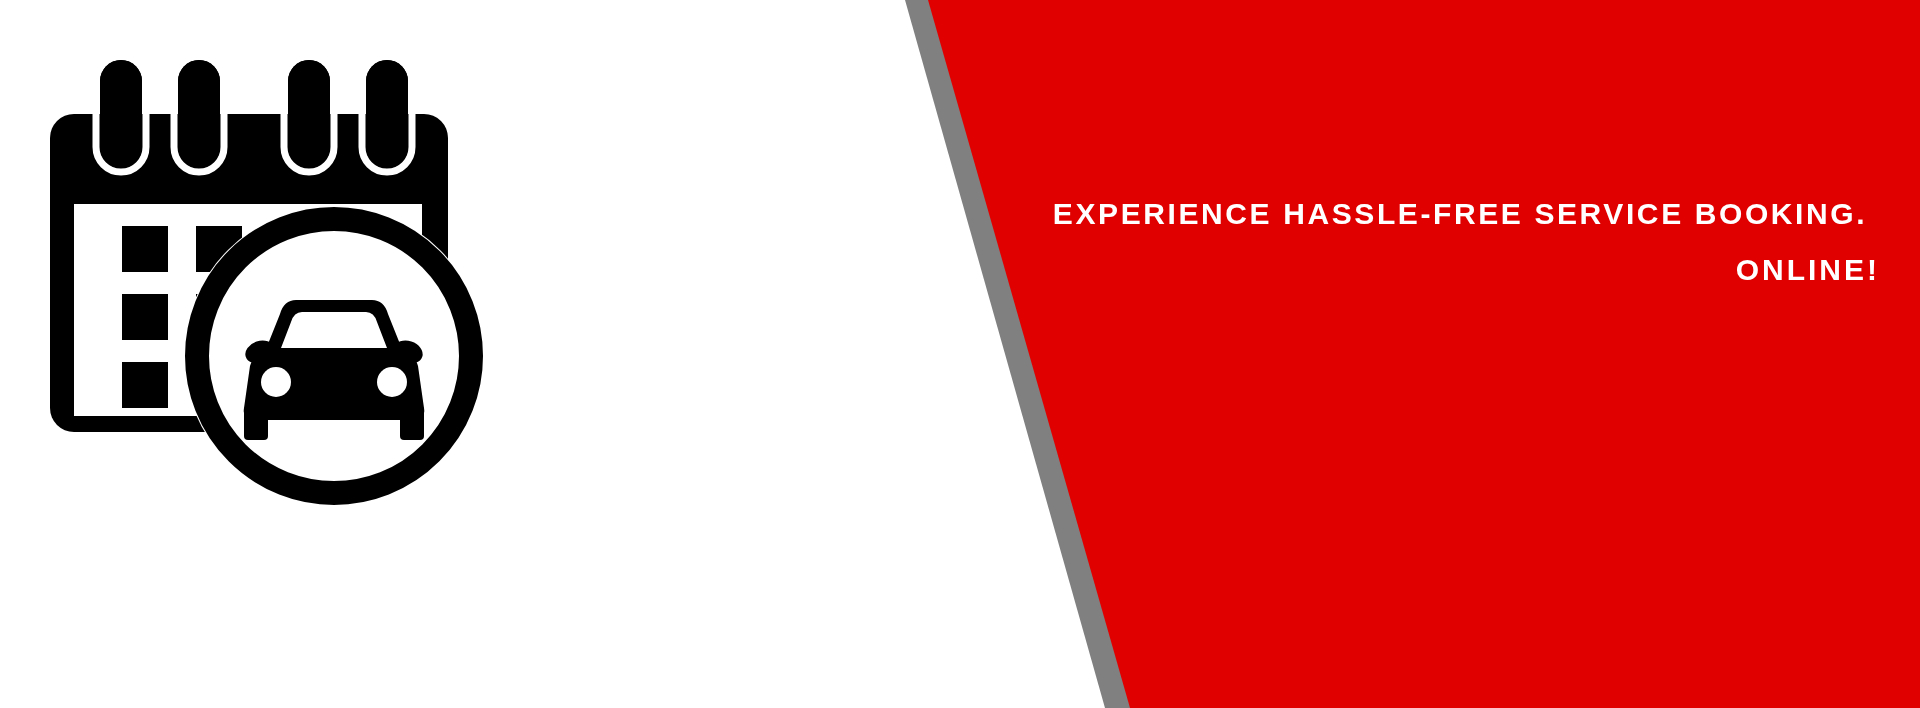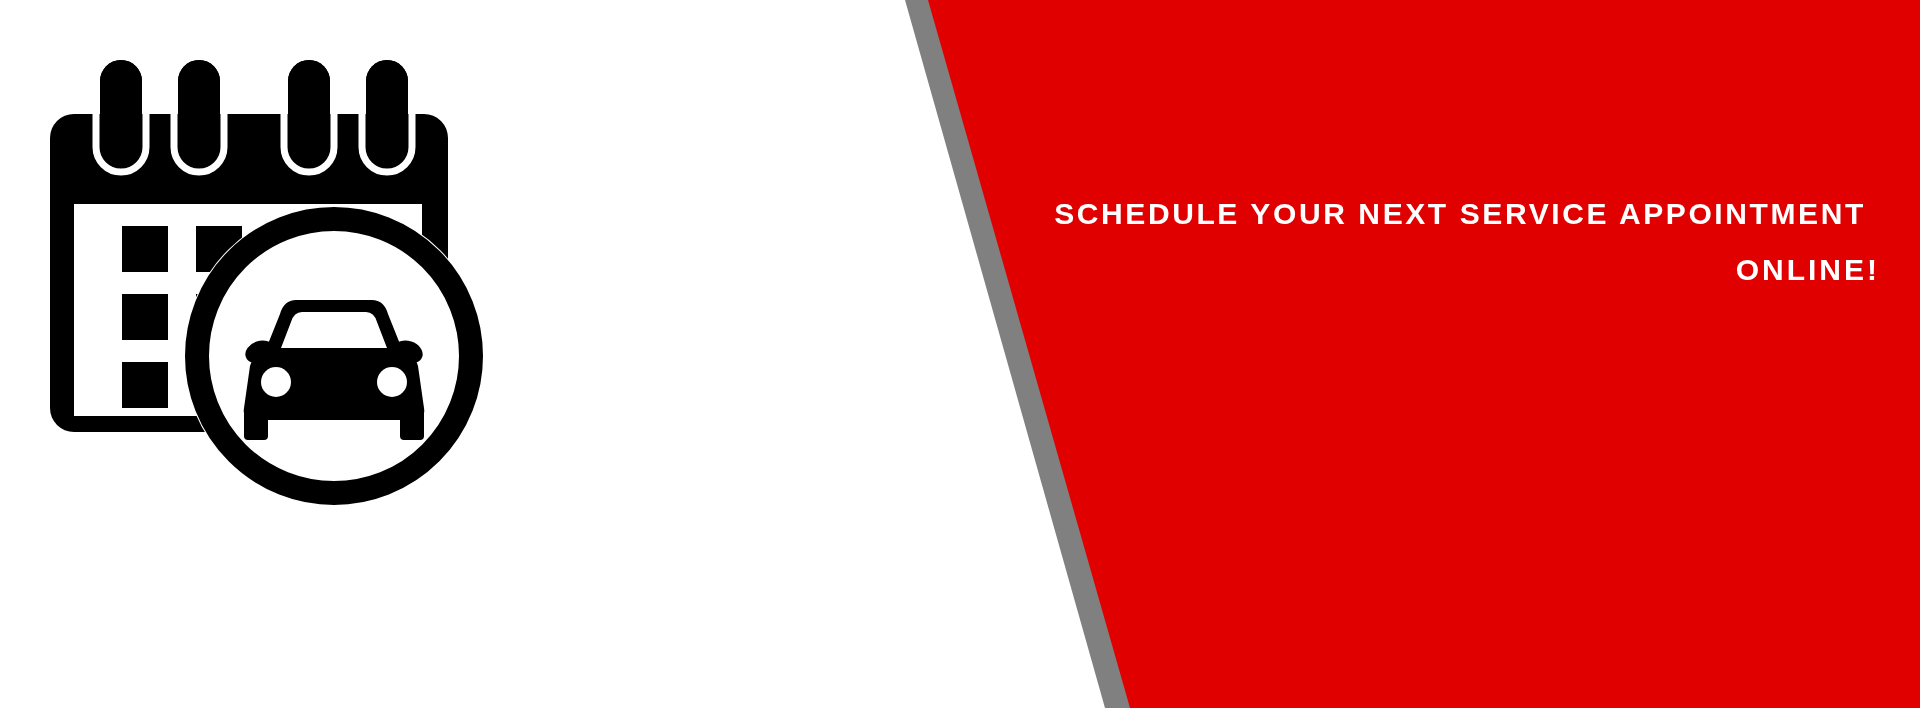--- a/index.html
+++ b/index.html
@@ -127,17 +127,17 @@
             <rect x="200" y="360" width="24" height="34" rx="4"></rect>
             <rect x="356" y="360" width="24" height="34" rx="4"></rect>
             <rect x="224" y="358" width="132" height="14"></rect>
           </g>
         </g>
       </g>
     </svg>
   </div>
 
   <div class="copy">
-    <span class="line l2">SCHEDULE YOUR NEXT SERVICE APPOINTMENT</span>
+    <span class="line l1">EXPERIENCE HASSLE-FREE SERVICE BOOKING.</span>
     <span class="line l3">ONLINE!</span>
   </div>
 
 </div>
 
 </body></html>

